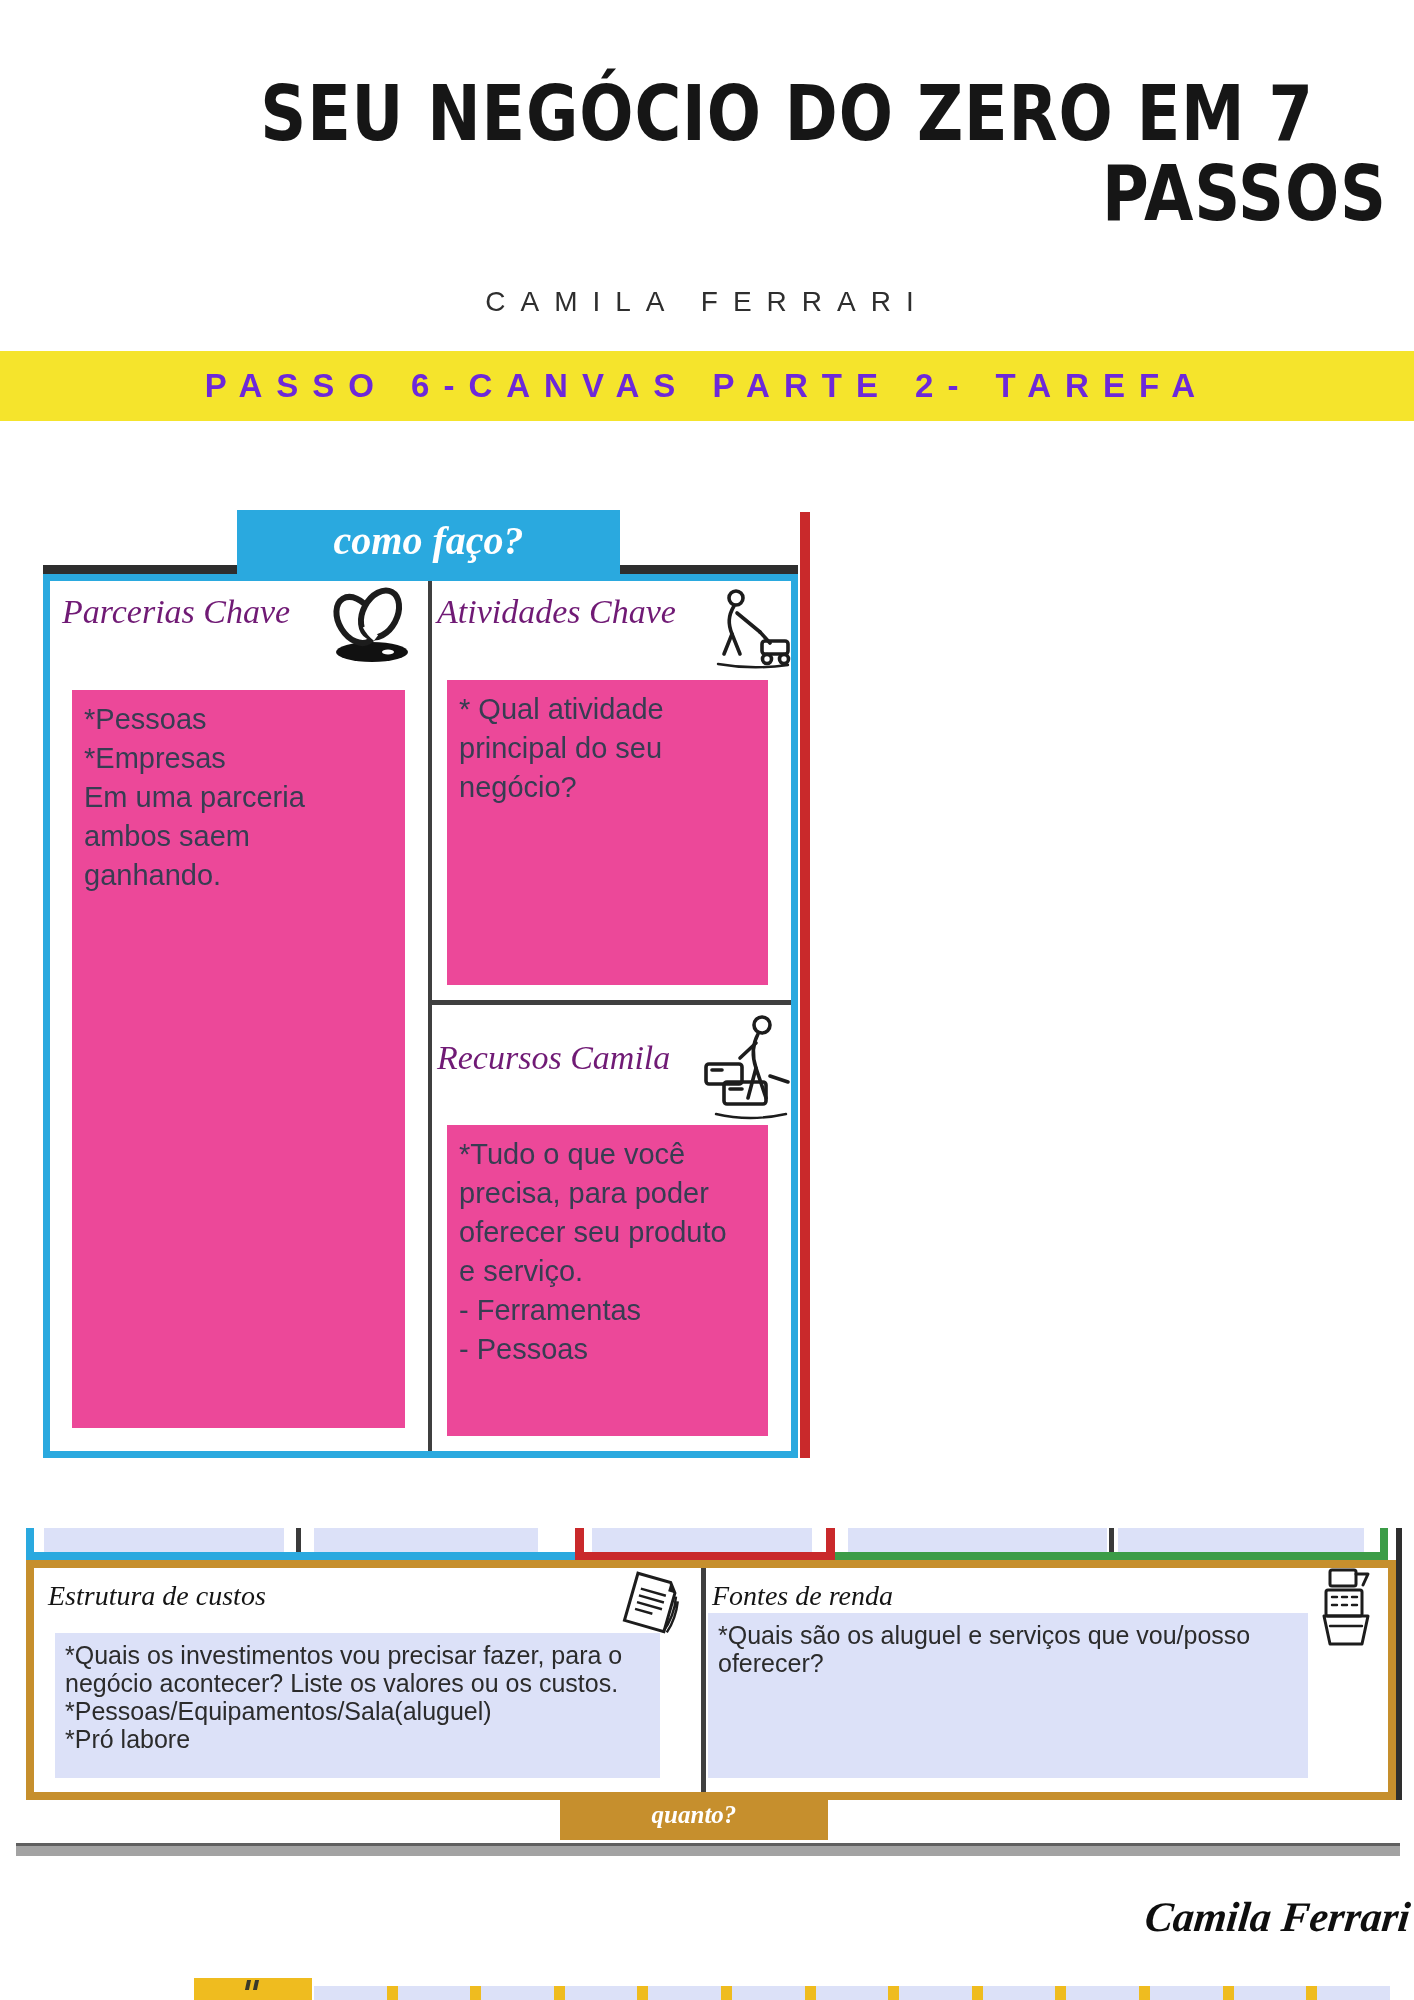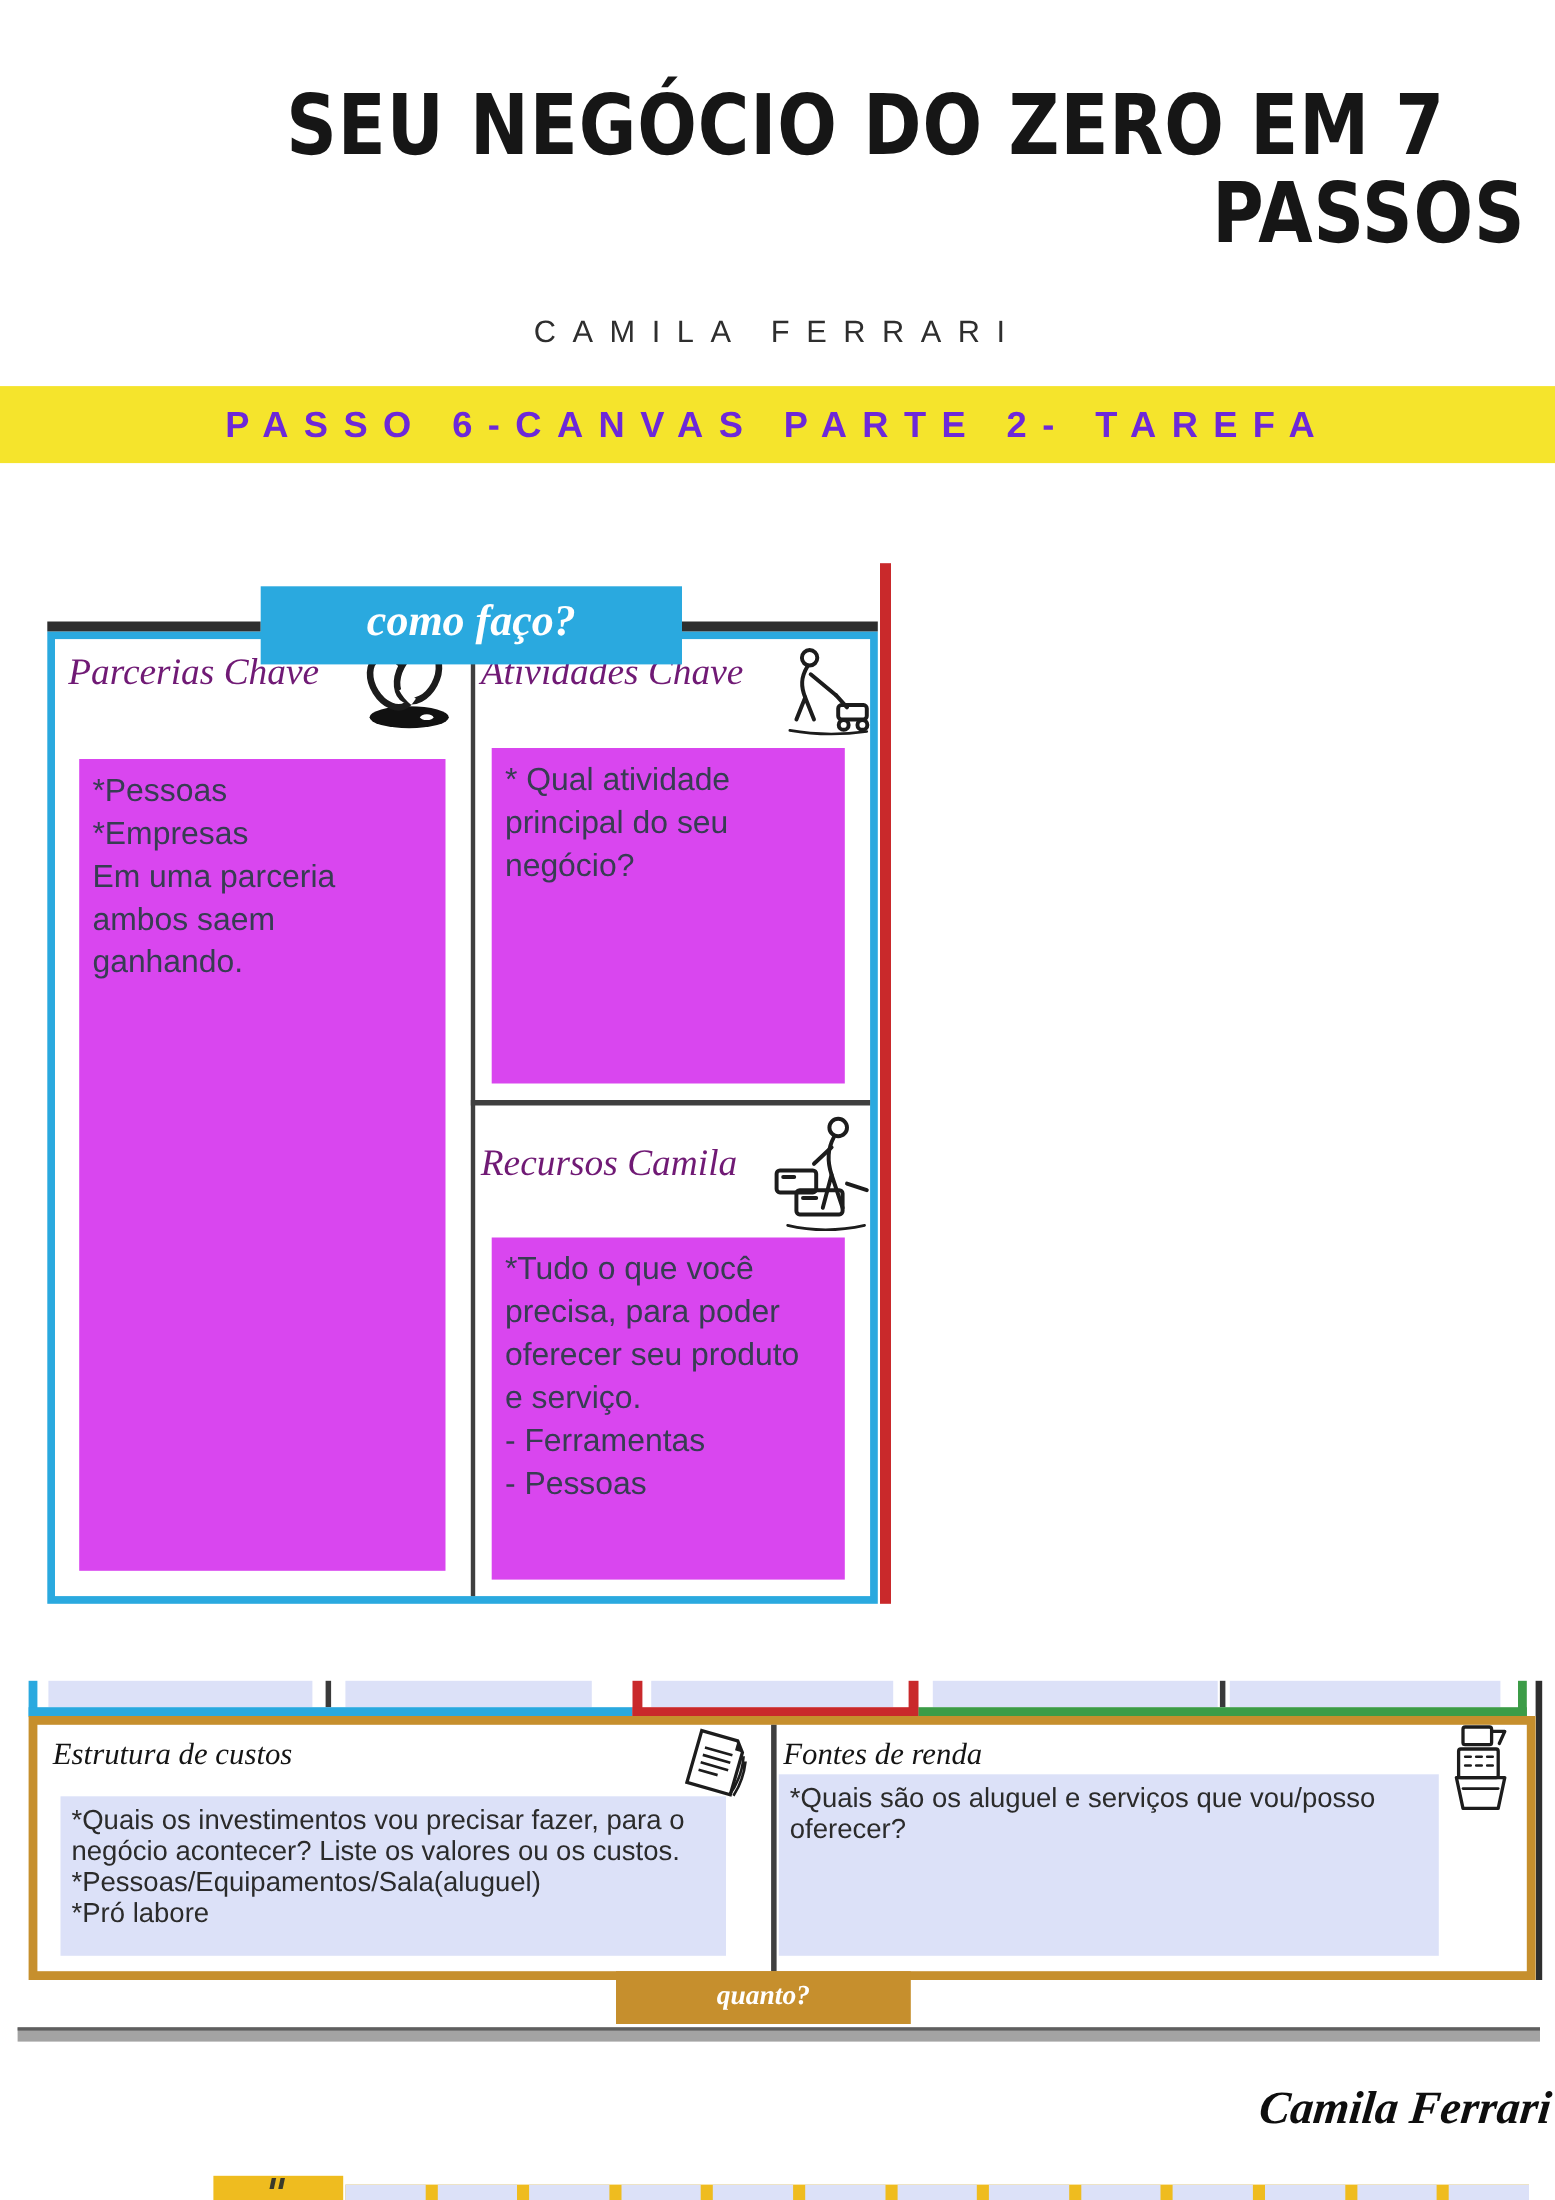--- a/index.html
+++ b/index.html
@@ -23,42 +23,42 @@
     font-size:28px; letter-spacing:15px; color:#2e2e2e; font-weight:400;
   }
   .banner {
     top:351px; left:0; width:1414px; height:70px; background:#F5E42C;
     text-align:center; line-height:70px; font-weight:700; font-size:33px;
     letter-spacing:14px; color:#6d28d9; white-space:nowrap;
   }
 
   
   .canvas-tab {
-    left:237px; top:533px; width:383px; height:71px; background:#2AA9DF; z-index:4;
+    left:237px; top:510px; width:383px; height:71px; background:#2AA9DF; z-index:4;
     text-align:center; color:#ffffff;
     font-family:"Liberation Serif", serif; font-style:italic; font-weight:700;
     font-size:40px; line-height:62px;
   }
   .canvas-dark-top { top:565px; height:9px; background:#2e2e2e; z-index:2; }
   .seg-left  { left:43px;  width:194px; }
   .seg-right { left:620px; width:178px; }
   .canvas-box {
     left:43px; top:574px; width:755px; height:884px;
     background:#ffffff; border:7px solid #2AA9DF; z-index:1;
   }
   .red-line { left:800px; top:512px; width:10px; height:946px; background:#C9292B; }
   .col-divider { left:428px; top:581px; width:4px; height:870px; background:#3f3f3f; z-index:3; }
   .row-divider { left:428px; top:1000px; width:363px; height:5px; background:#3f3f3f; z-index:3; }
 
   .cell-title {
     font-family:"Liberation Serif", serif; font-style:italic; font-weight:400;
     font-size:34px; color:#701a75; white-space:nowrap; z-index:3;
   }
   .note-box {
-    background:#d946ef; color:#373D52; font-size:29px; line-height:39px;
+    background:#ec4899; color:#373D52; font-size:29px; line-height:39px;
     padding:10px 12px; white-space:pre-line; z-index:3;
   }
   .note-parcerias  { left:72px;  top:690px;  width:333px; height:738px; }
   .note-atividades { left:447px; top:680px;  width:321px; height:305px; }
   .note-recursos   { left:447px; top:1125px; width:321px; height:311px; }
 
   .icon { z-index:3; }
 
   
   .lav { background:#DCE1F8; }

